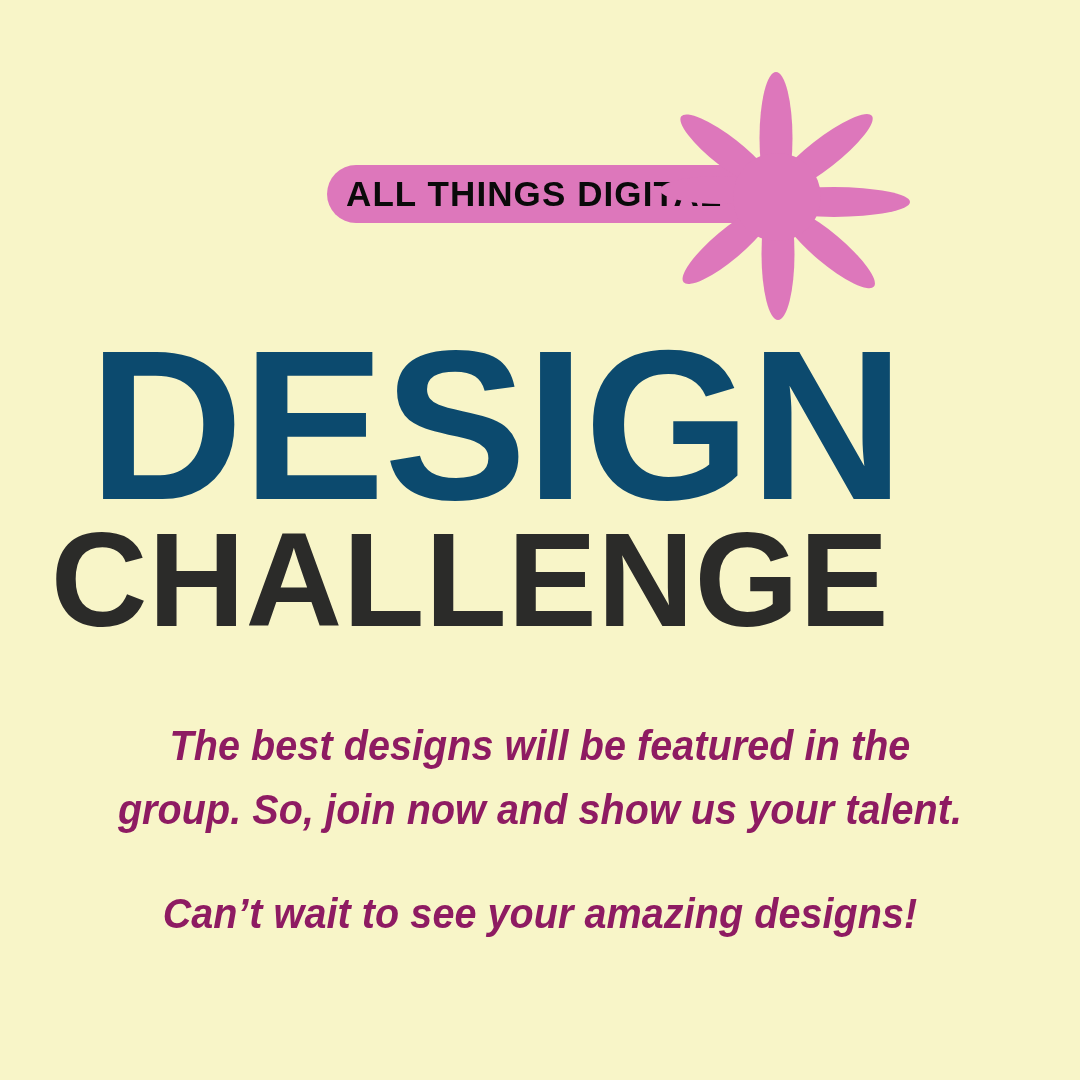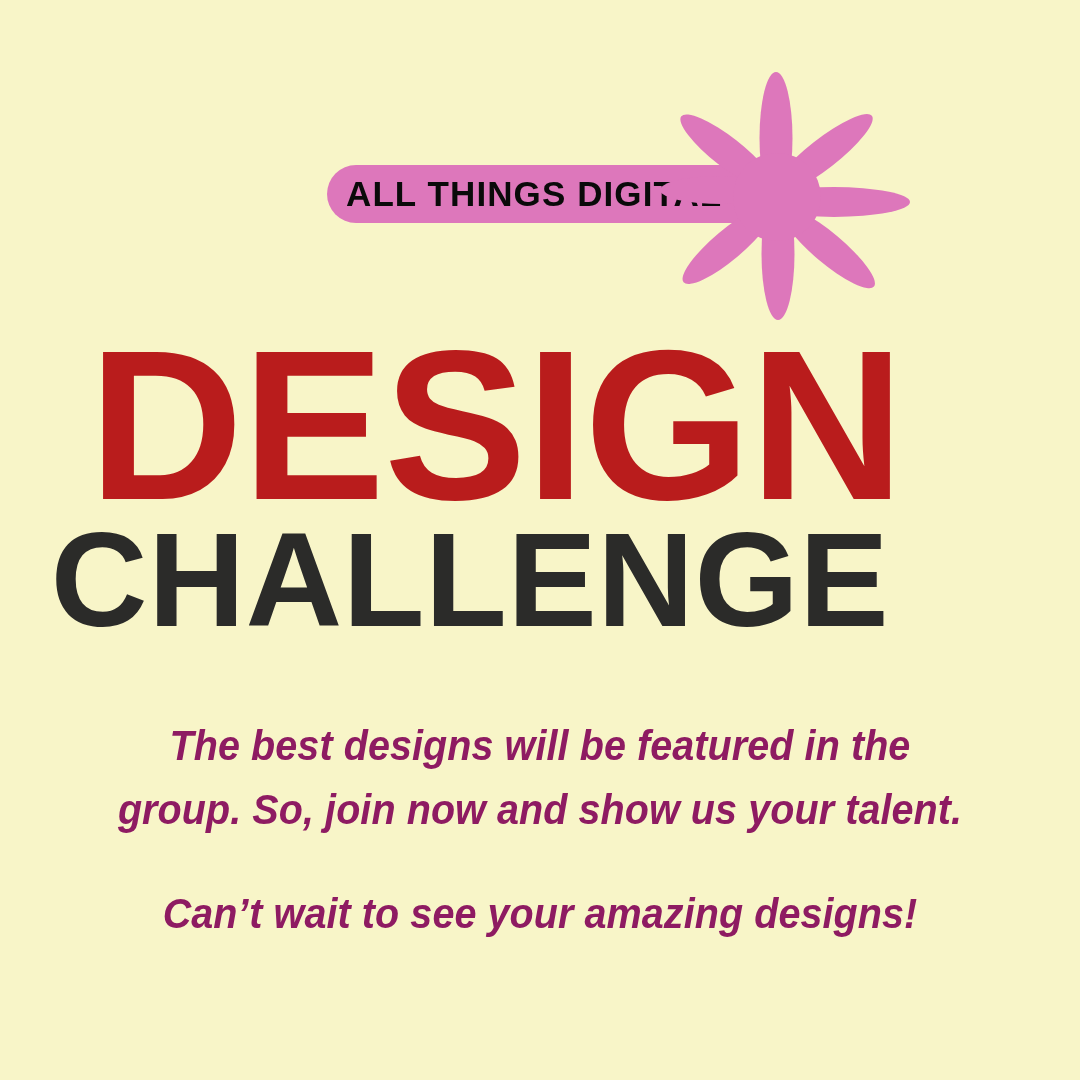--- a/index.html
+++ b/index.html
@@ -78,21 +78,21 @@
     position: absolute;
     left: 0;
     top: 318px;
     width: 992px;
     text-align: center;
     font-family: "Liberation Sans", sans-serif;
     font-weight: 700;
     font-size: 214px;
     line-height: 214px;
     letter-spacing: -1px;
-    color: #b91c1c;
+    color: #0c4a6e;
     white-space: nowrap;
   }
 
   #title-line-2 {
     position: absolute;
     left: 0;
     top: 513px;
     width: 940px;
     text-align: center;
     font-family: "Liberation Sans", sans-serif;

